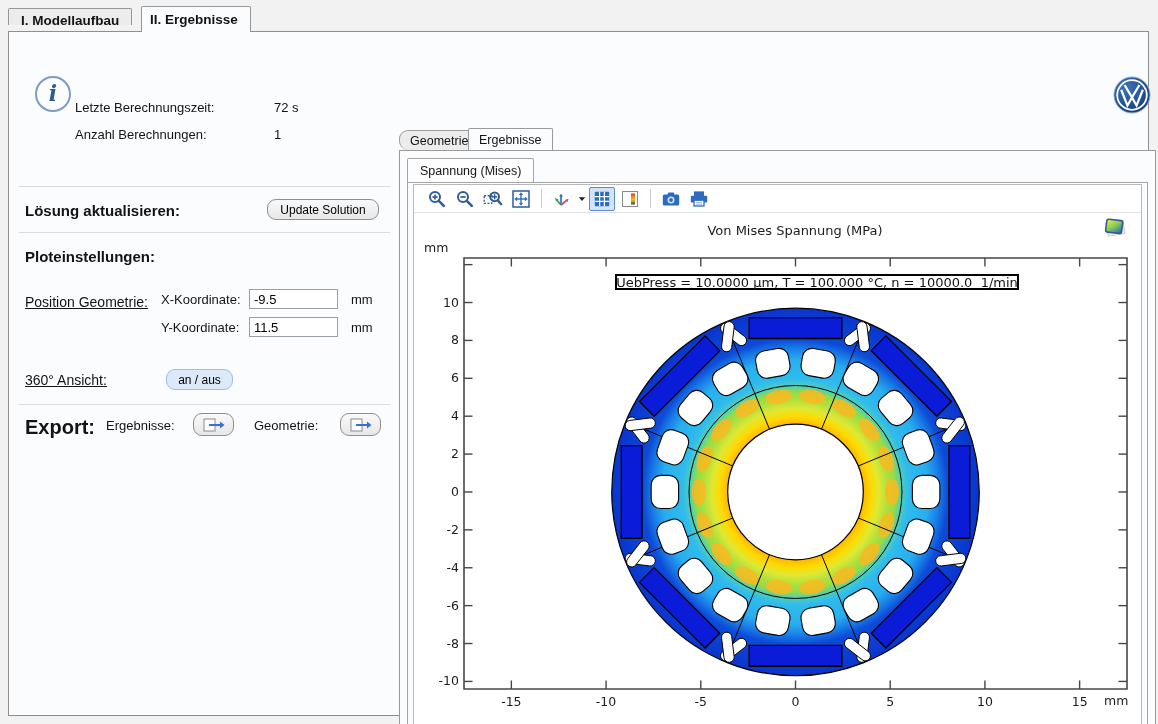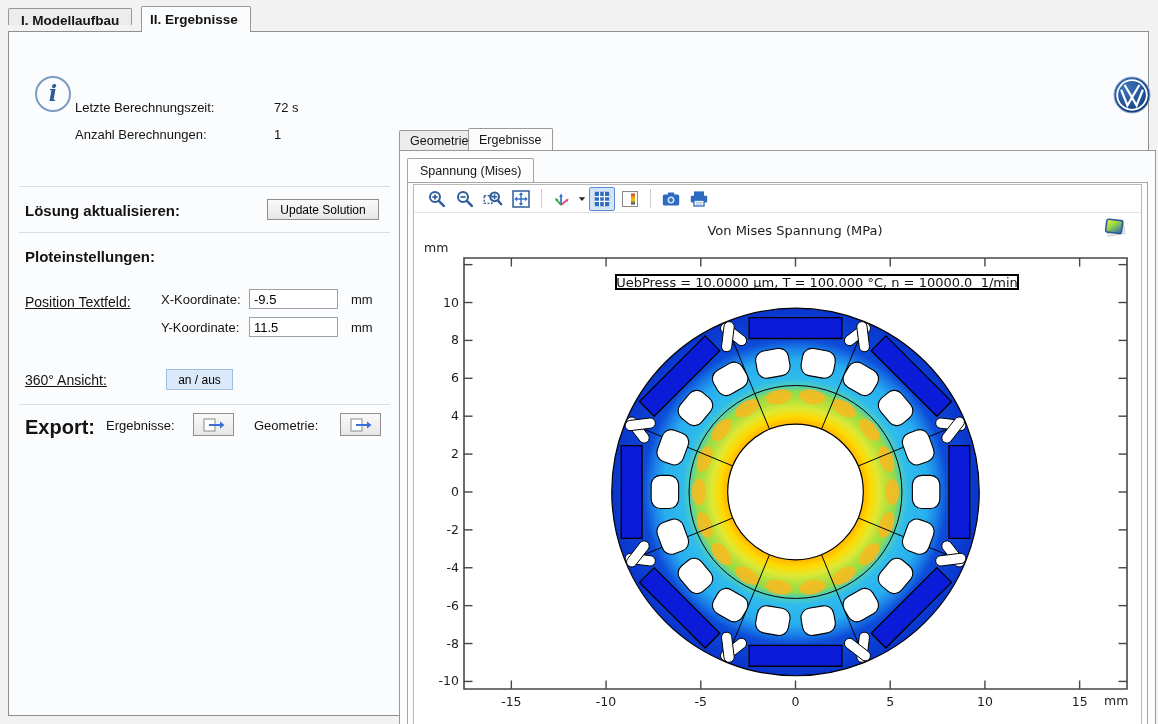--- a/index.html
+++ b/index.html
@@ -7,21 +7,21 @@
   
   .main-tab{position:absolute;box-sizing:border-box;border:1px solid #979797;border-bottom:none;background:#ececec;
     font-weight:bold;font-size:13.5px;padding:4px 12px 3px;border-radius:2px 2px 0 0;cursor:pointer;}
   .main-tab.active{background:#fbfcfe;z-index:3;padding-top:5px;padding-bottom:5px;padding-left:8px;}
   .main-panel{position:absolute;left:8px;top:31px;width:1141px;height:685px;background:#fbfcfe;border:1px solid #8f8f8f;box-sizing:border-box;z-index:1;}
   
   .lbl{position:absolute;font-size:13px;white-space:nowrap;}
   .hdr{position:absolute;font-size:15px;font-weight:bold;white-space:nowrap;}
   .uhdr{position:absolute;font-size:14px;text-decoration:underline;white-space:nowrap;}
   .divider{position:absolute;left:10px;width:371px;height:0;border-top:1px solid #d9dde3;}
-  .btn{position:absolute;box-sizing:border-box;border:1px solid #8f8f8f;border-radius:0;background:linear-gradient(#f9f9f9,#e7e7e7);
+  .btn{position:absolute;box-sizing:border-box;border:1px solid #8f8f8f;border-radius:9px;background:linear-gradient(#f9f9f9,#e7e7e7);
     font-family:"Liberation Sans",sans-serif;font-size:12px;text-align:center;cursor:pointer;padding:0;}
   .btn.blue{background:#dce9f8;border-color:#9cbde4;}
   .txt-input{position:absolute;box-sizing:border-box;border:1px solid #9aa0a8;background:#fff;font-family:"Liberation Sans",sans-serif;
     font-size:13px;padding:1px 4px;}
   .info-circle{position:absolute;left:26px;top:44px;width:32px;height:32px;border:2px solid #7d9cc2;border-radius:50%;
     display:flex;align-items:center;justify-content:center;}
   .info-circle span{font-family:"DejaVu Serif",serif;font-style:italic;font-weight:bold;font-size:22px;color:#2d5c94;line-height:1;margin-top:-3px;}
   
   .grp-tab{position:absolute;box-sizing:border-box;border:1px solid #9a9a9a;border-bottom:none;background:#ececec;
     font-size:12.5px;padding:3px 10px 2px;border-radius:2px 2px 0 0;cursor:pointer;}
@@ -68,21 +68,21 @@
 
   <div class="divider" style="top:154px;"></div>
 
   <div class="hdr" style="left:16px;top:170px;">Lösung aktualisieren:</div>
   <button class="btn" style="left:258px;top:167px;width:112px;height:21px;">Update Solution</button>
 
   <div class="divider" style="top:200px;"></div>
 
   <div class="hdr" style="left:16px;top:216px;">Ploteinstellungen:</div>
 
-  <div class="uhdr" style="left:16px;top:262px;">Position Textfeld:</div>
+  <div class="uhdr" style="left:16px;top:262px;">Position Geometrie:</div>
   <div class="lbl" style="left:152px;top:260px;">X-Koordinate:</div>
   <input class="txt-input" style="left: 240px; top: 257px; width: 89px; height: 20px;" value="-9.5">
   <div class="lbl" style="left:342px;top:260px;">mm</div>
   <div class="lbl" style="left:152px;top:288px;">Y-Koordinate:</div>
   <input class="txt-input" style="left: 240px; top: 285px; width: 89px; height: 20px;" value="11.5">
   <div class="lbl" style="left:342px;top:288px;">mm</div>
 
   <div class="uhdr" style="left:16px;top:340px;">360° Ansicht:</div>
   <button class="btn blue" style="left:157px;top:337px;width:67px;height:21px;">an / aus</button>
 
@@ -113,21 +113,21 @@
           <stop offset="0.6" stop-color="#1d4d92"></stop>
           <stop offset="1" stop-color="#0c2c60"></stop>
       </radialGradient>
     </defs>
     <circle cx="20" cy="20" r="19" fill="url(#vwg)" stroke="#9fb4cf" stroke-width="1"></circle>
     <circle cx="20" cy="20" r="15.6" fill="none" stroke="#fff" stroke-width="1.9"></circle>
     <path d="M 12.2 9.5 L 20 22.5 L 27.8 9.5" fill="none" stroke="#fff" stroke-width="2.3"></path>
     <path d="M 8.6 14.5 L 15.2 31 L 20 22.5 L 24.8 31 L 31.4 14.5" fill="none" stroke="#fff" stroke-width="2.3"></path>
   </svg>
 
-  <div class="grp-tab" style="left:390px;top:98px;"><span>Geometrie</span></div>
+  <div class="grp-tab" style="left:390px;top:98px;border-radius:9px;"><span>Geometrie</span></div>
   <div class="grp-tab active" style="left:459px;top:96px;"><span>Ergebnisse</span></div>
   <div class="grp-panel"></div>
 
   <div class="inner-tab" style="left:398px;top:126px;"><span>Spannung (Mises)</span></div>
   <div class="inner-panel"></div>
 
   <div class="plot-panel">
     <div class="toolbar">
         <span class="tbtn">
           <svg width="20" height="20" viewBox="0 0 20 20">

